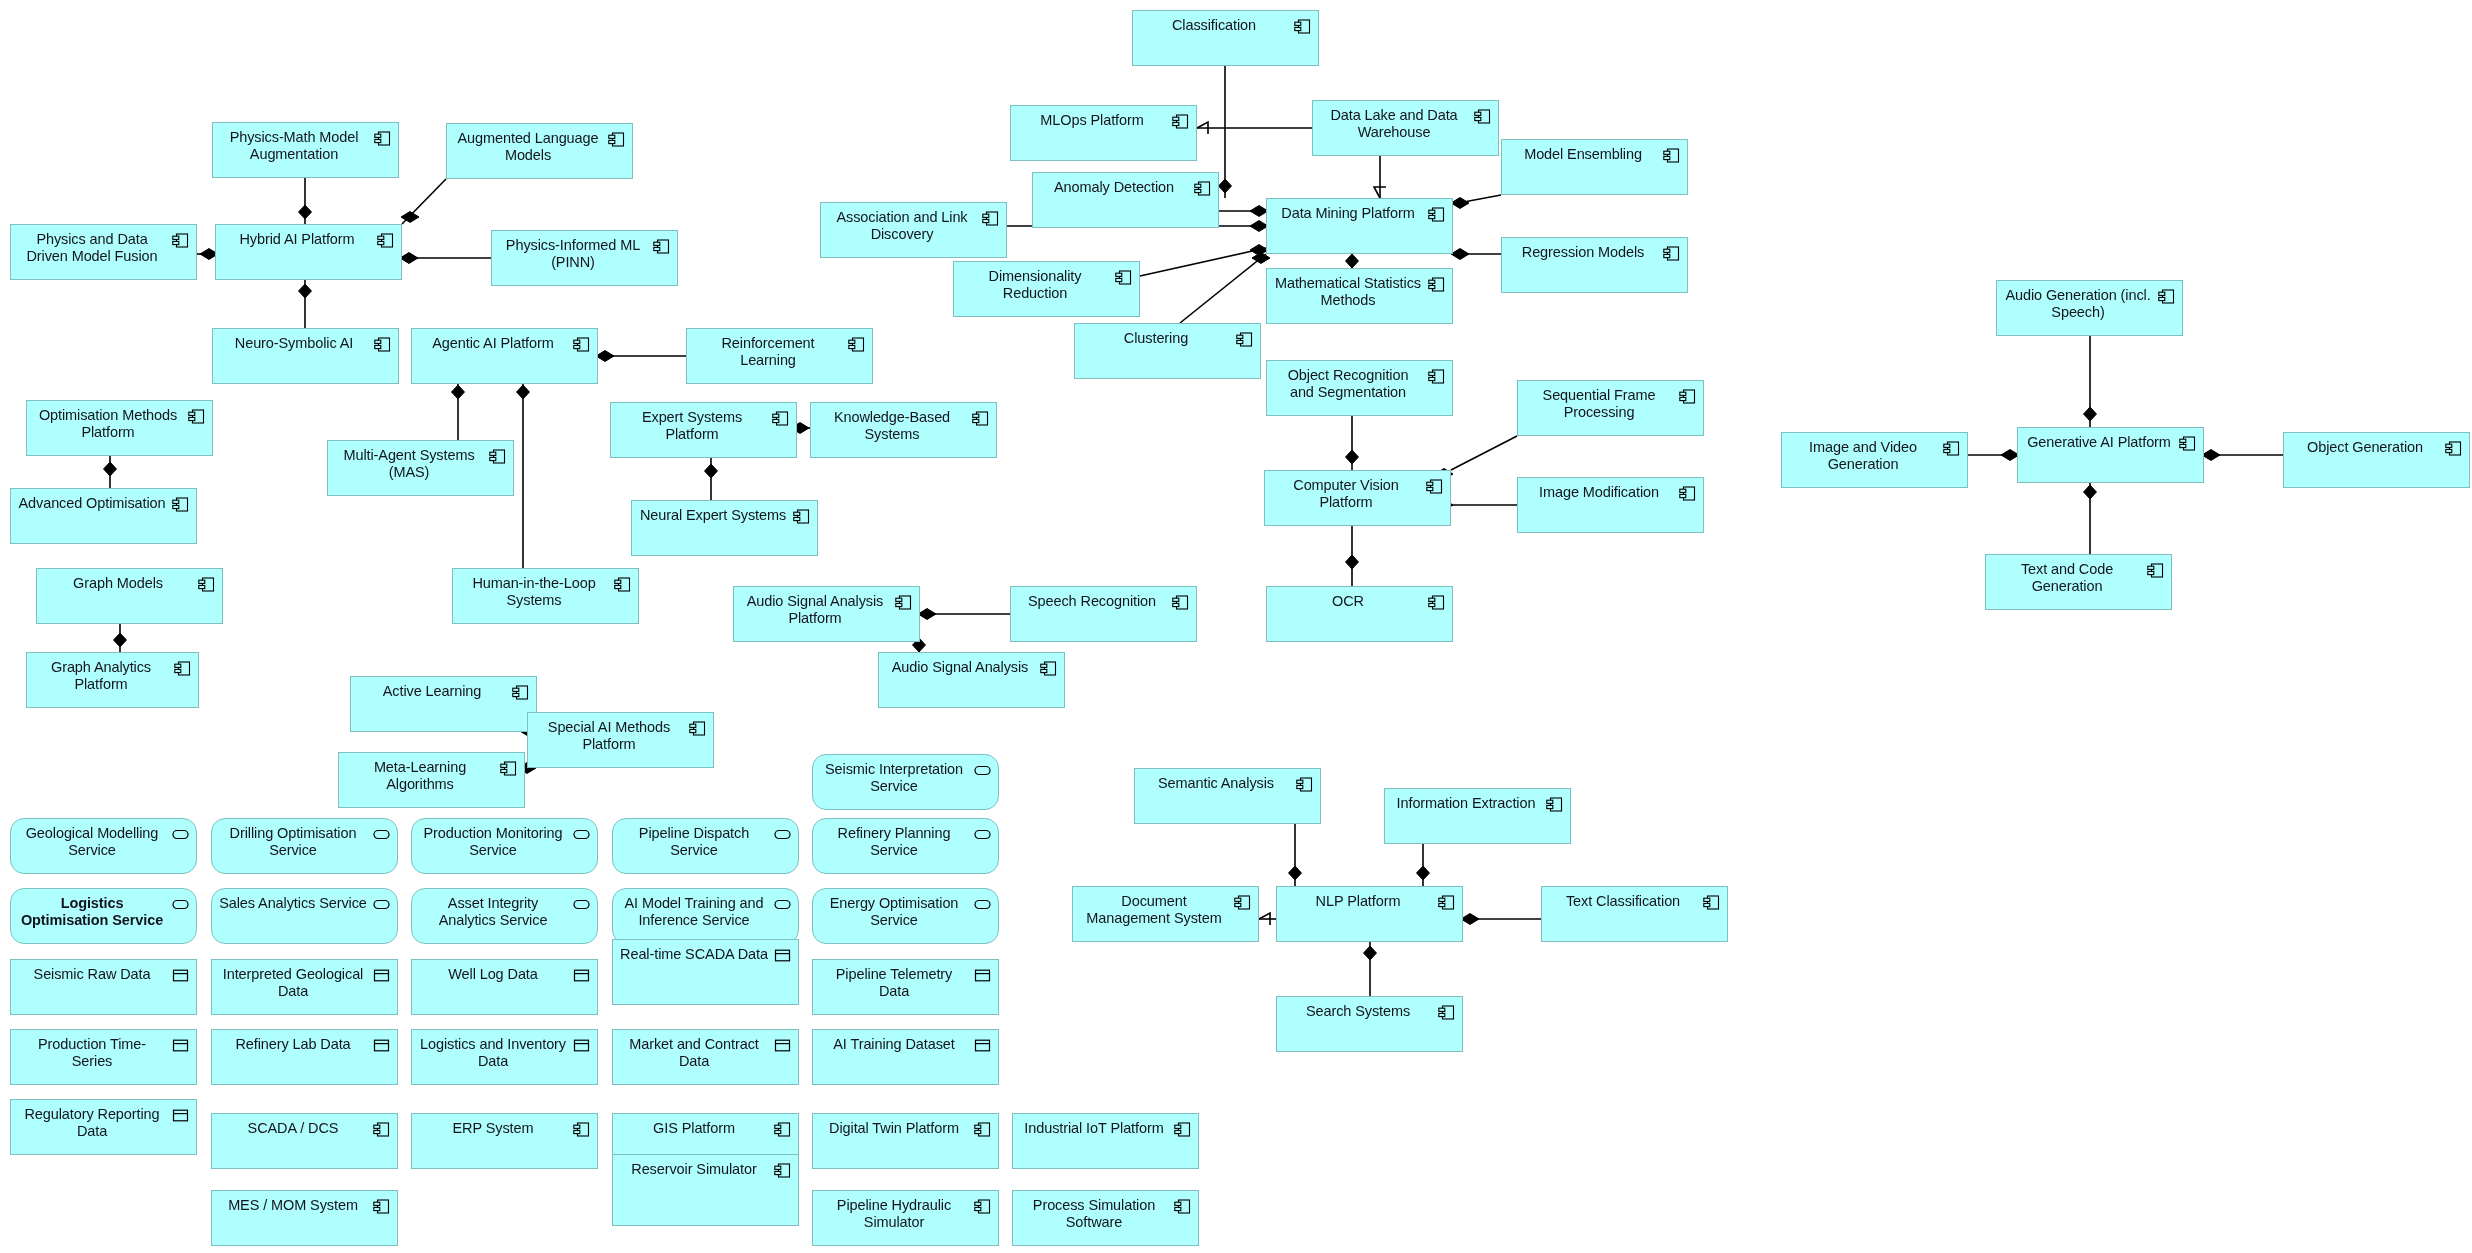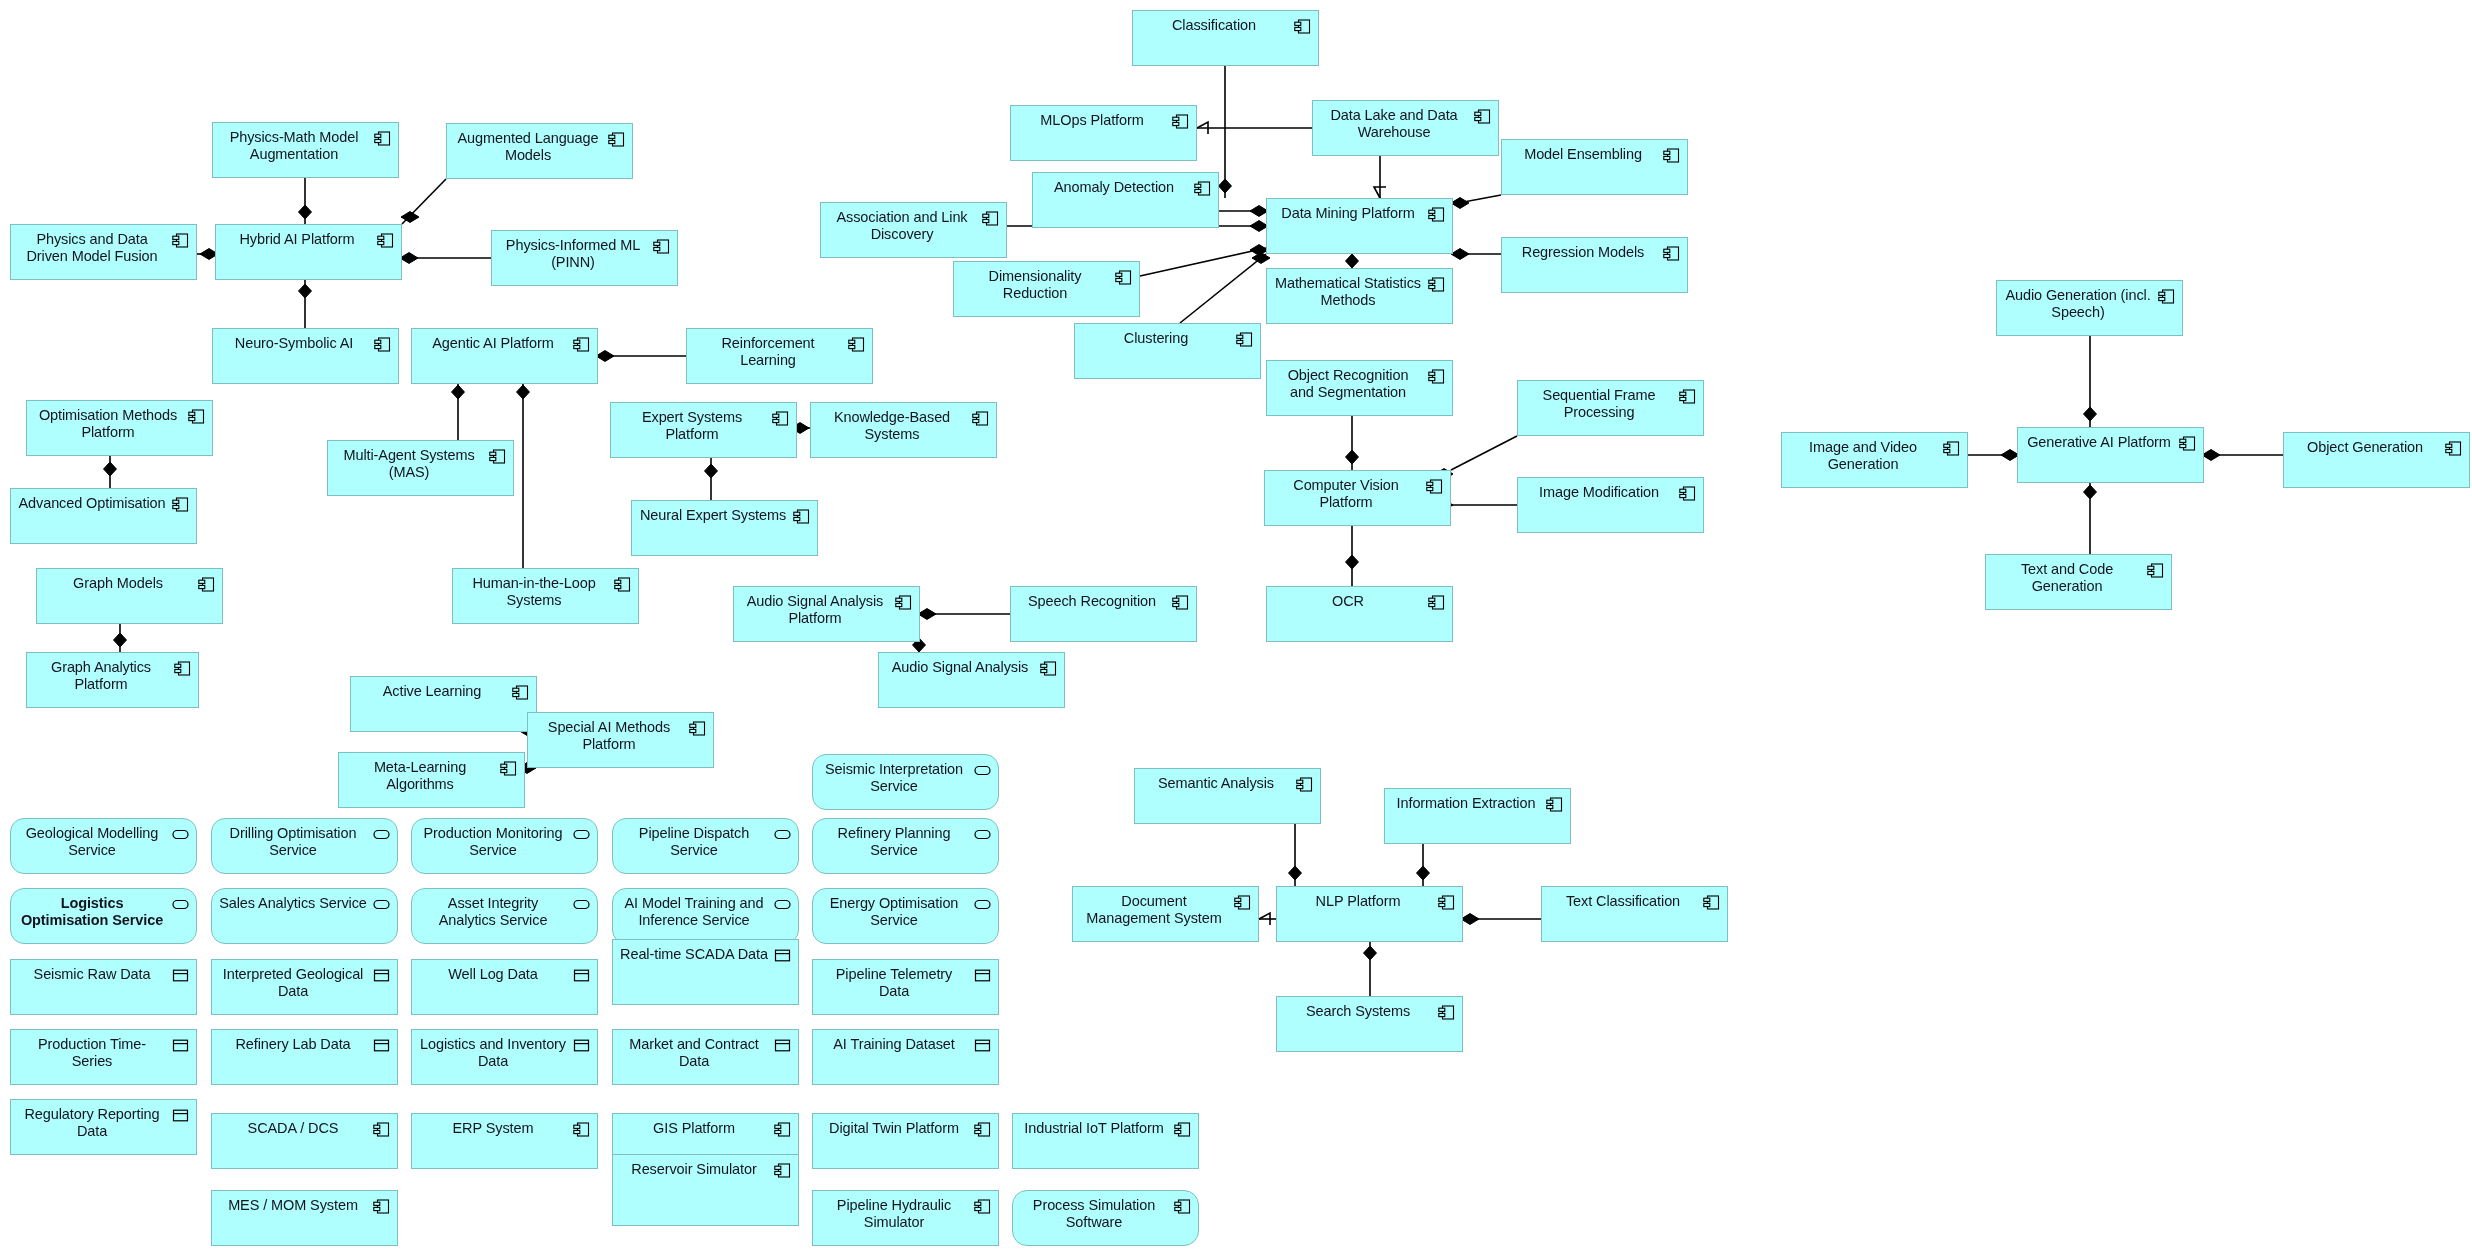--- a/index.html
+++ b/index.html
@@ -981,21 +981,21 @@
       <div class="node" style="left: 812px; top: 1190px; width: 187px; height: 56px;">
         <div class="label">Pipeline Hydraulic Simulator</div>
         <span class="nicon">
           <svg viewBox="0 0 17 15" width="17" height="15">
             <rect x="4.5" y="1" width="11" height="13" fill="none" stroke="#000" stroke-width="1.1"></rect>
             <rect x="0.8" y="3.2" width="6" height="3.2" fill="#AFFFFF" stroke="#000" stroke-width="1.1"></rect>
             <rect x="0.8" y="8.4" width="6" height="3.2" fill="#AFFFFF" stroke="#000" stroke-width="1.1"></rect>
           </svg>
         </span>
       </div>
-      <div class="node" style="left: 1012px; top: 1190px; width: 187px; height: 56px; border-radius: 15px;">
+      <div class="node" style="left: 1012px; top: 1190px; width: 187px; height: 56px;">
         <div class="label">Process Simulation Software</div>
         <span class="nicon">
           <svg viewBox="0 0 17 15" width="17" height="15">
             <rect x="4.5" y="1" width="11" height="13" fill="none" stroke="#000" stroke-width="1.1"></rect>
             <rect x="0.8" y="3.2" width="6" height="3.2" fill="#AFFFFF" stroke="#000" stroke-width="1.1"></rect>
             <rect x="0.8" y="8.4" width="6" height="3.2" fill="#AFFFFF" stroke="#000" stroke-width="1.1"></rect>
           </svg>
         </span>
       </div>
     </div>

